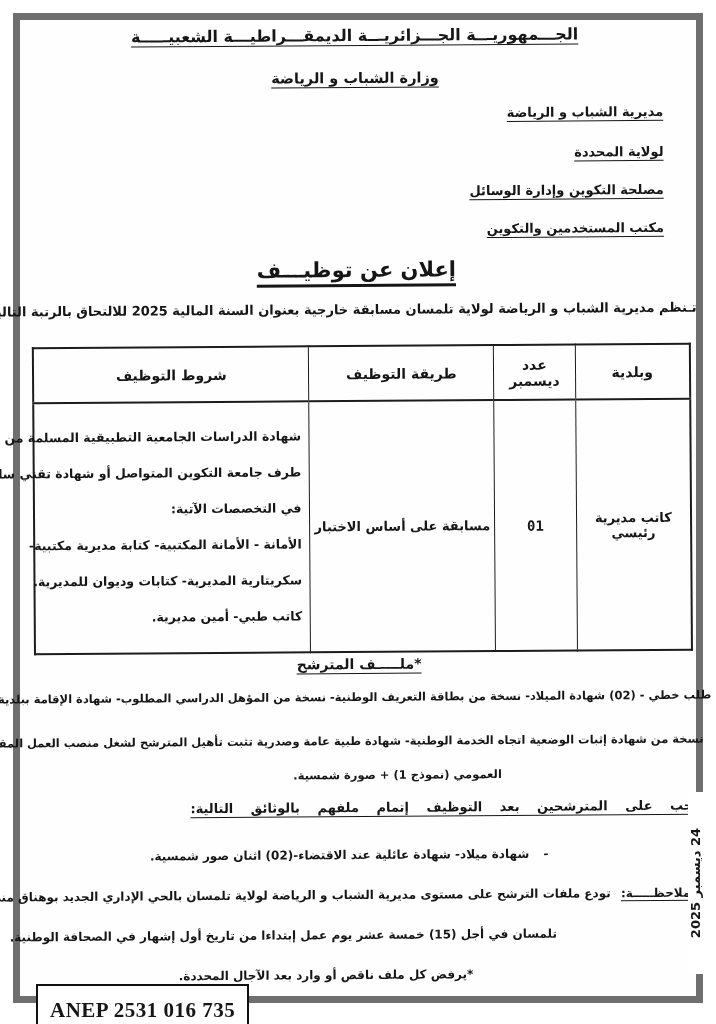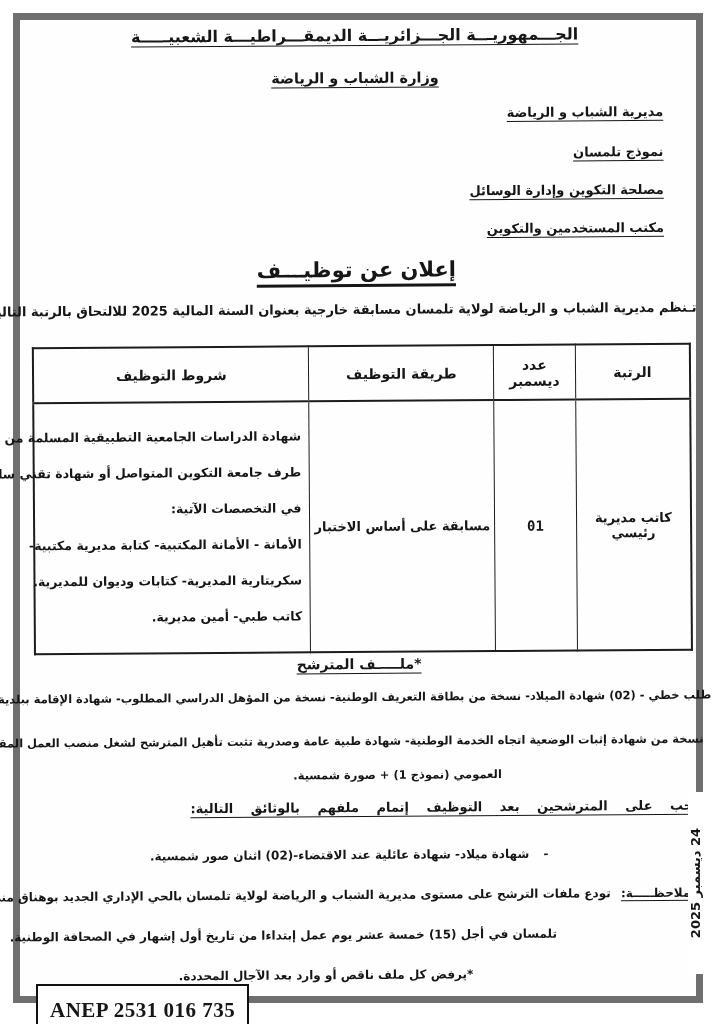--- a/index.html
+++ b/index.html
@@ -76,39 +76,39 @@
 <body>
 
 <div class="page-frame"></div>
 
 <div class="content">
 
   <div class="abs center b u hdr1">الجـــمهوريـــة الجـــزائريـــة الديمقـــراطيـــة الشعبيـــــة</div>
   <div class="abs center b u hdr2">وزارة الشباب و الرياضة</div>
 
   <div class="abs b u org-line" style="top:106px">مديرية الشباب و الرياضة</div>
-  <div class="abs b u org-line" style="top:146px">نموذج تلمسان</div>
+  <div class="abs b u org-line" style="top:146px">لولاية المحددة</div>
   <div class="abs b u org-line" style="top:184px">مصلحة التكوين وإدارة الوسائل</div>
   <div class="abs b u org-line" style="top:222px">مكتب المستخدمين والتكوين</div>
 
   <div class="abs center b doc-title">إعلان عن توظيـــف</div>
 
   <div class="abs b intro">تـنظم مديرية الشباب و الرياضة لولاية تلمسان مسابقة خارجية بعنوان السنة المالية 2025 للالتحاق بالرتبة التالية:</div>
 
   <div class="abs tbl-wrap">
     <table class="rtable">
       <colgroup>
         <col style="width:17.5%">
         <col style="width:12.4%">
         <col style="width:28.1%">
         <col style="width:42%">
       </colgroup>
       <thead>
         <tr>
-          <th>الرتبة</th>
+          <th>وبلدية</th>
           <th>عدد ديسمبر</th>
           <th>طريقة التوظيف</th>
           <th>شروط التوظيف</th>
         </tr>
       </thead>
       <tbody>
         <tr>
           <td class="cell-rank">كاتب مديرية رئيسي</td>
           <td class="cell-pos">01</td>
           <td class="cell-method">مسابقة على أساس الاختبار</td>

